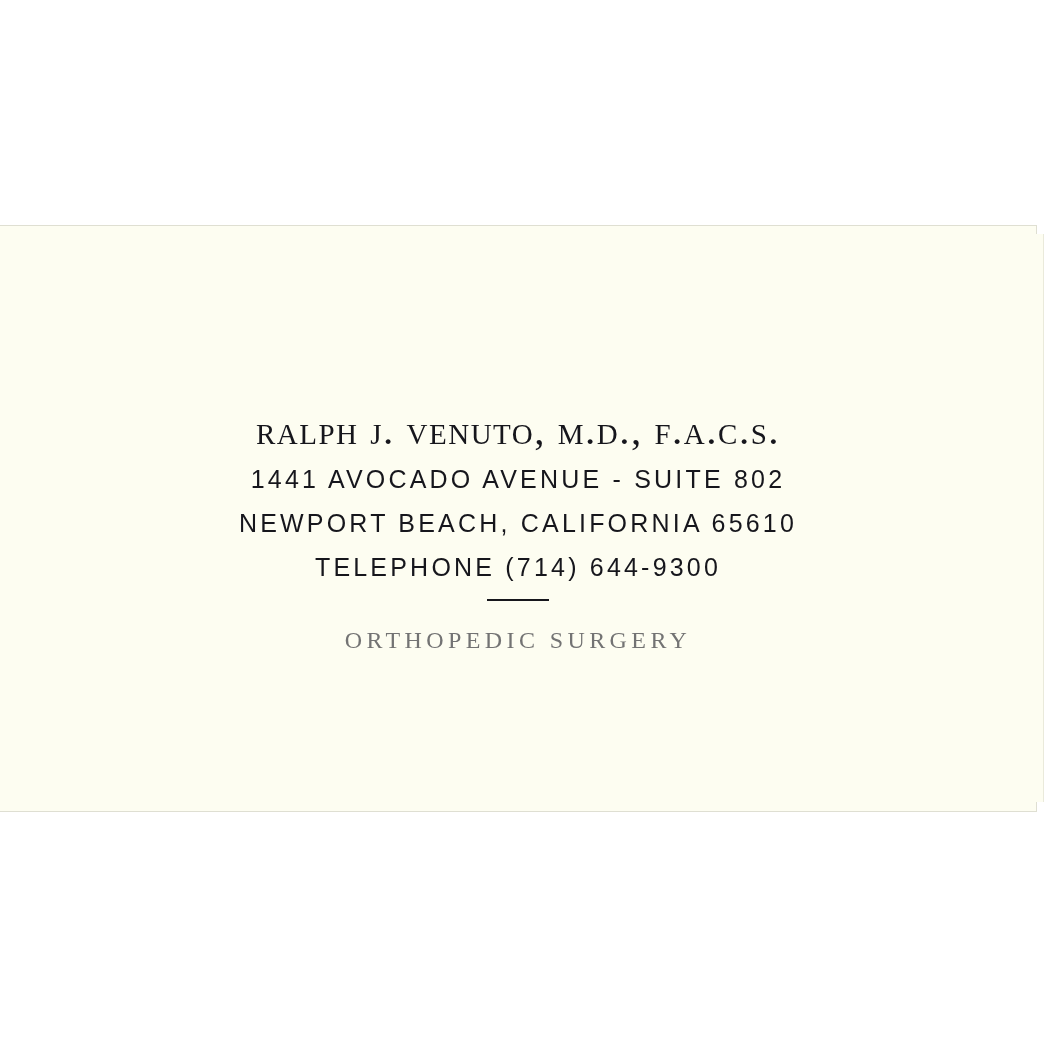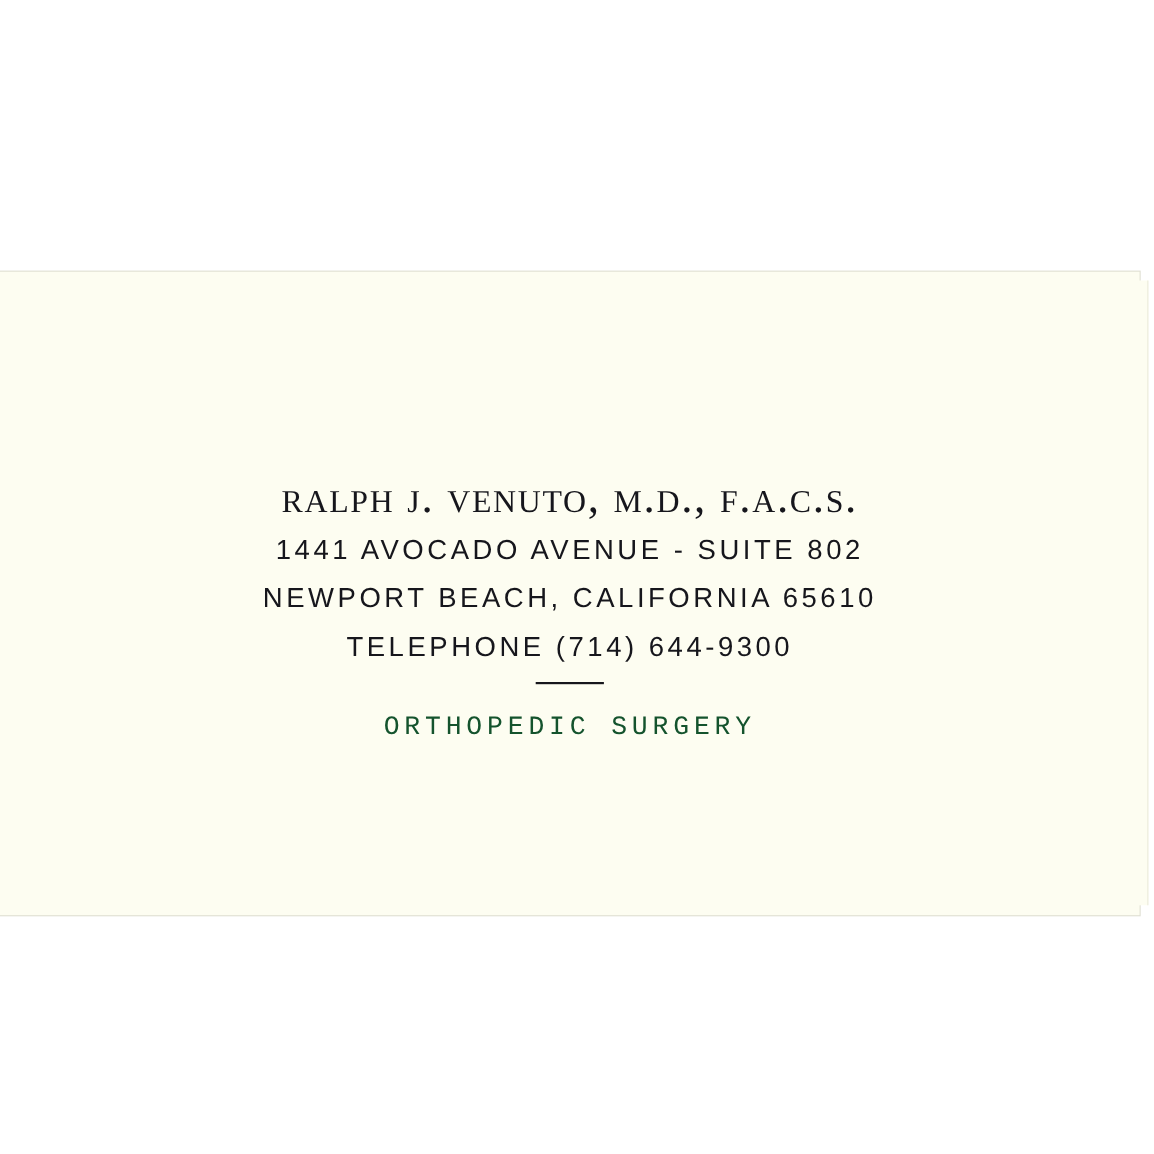--- a/index.html
+++ b/index.html
@@ -21,21 +21,20 @@
   }
   
   .card {
     position: absolute;
     left: 0px;
     top: 226px;
     width: 1036px;
     height: 585px;
     background: #fdfdf1;
     box-shadow: 0 0 0 1px rgba(220,220,205,0.9);
-    margin-top: 21px;
   }
   
   .card::after {
     content: "";
     position: absolute;
     right: -8px;
     top: 8px;
     width: 10px;
     height: 568px;
     background: #fdfdf1;
@@ -69,24 +68,24 @@
     margin: 0 0 19px 0;
     white-space: nowrap;
   }
   .rule {
     width: 62px;
     height: 2px;
     background: #16161c;
     margin: 10px auto 26px auto;
   }
   .specialty {
-    font-family: Liberation Mono, monospace;
+    font-family: Liberation Serif, serif;
     font-size: 24px;
     letter-spacing: 4.4px;
-    color: #14532d;
+    color: #737373;
     white-space: nowrap;
   }
 </style>
 </head>
 <body>
 
 <div class="scan-area">
   <div class="card">
     <div class="card-inner">
 

